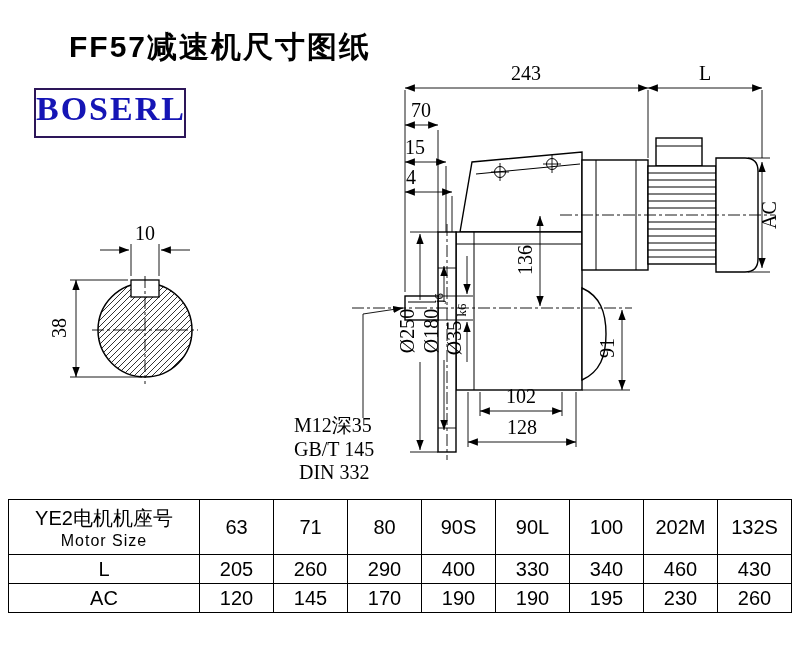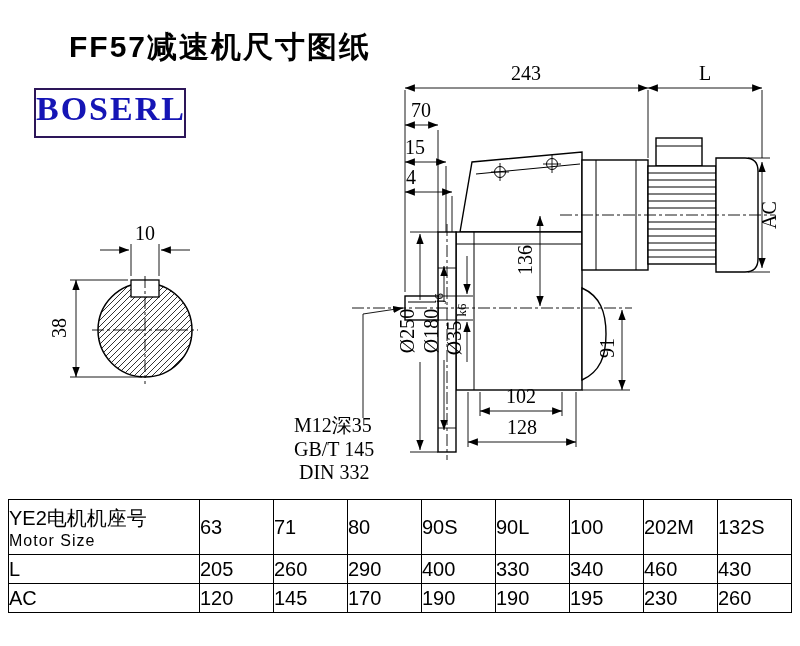--- a/index.html
+++ b/index.html
@@ -11,21 +11,21 @@
         border:2px solid #2d1659;color:#1515b5;text-align:right;line-height:46px;
         font:bold 34px "Liberation Serif",serif;letter-spacing:2px;background:#fff;}
   svg{position:absolute;left:0;top:0;}
   .olf{fill:#fff;stroke:#000;stroke-width:1.4;}
   .thin{fill:none;stroke:#000;stroke-width:1;}
   .dim{fill:none;stroke:#000;stroke-width:.9;}
   .cl{fill:none;stroke:#000;stroke-width:.9;stroke-dasharray:12 3 3 3;}
   text.d{font:20px "Liberation Serif",serif;fill:#000;}
   text.ds{font:13px "Liberation Serif",serif;fill:#000;}
   .spec{position:absolute;left:8px;top:499px;width:784px;border-collapse:collapse;
-        table-layout:fixed;font:20px "Liberation Sans",sans-serif;
+        table-layout:fixed;font:20px "Liberation Sans",sans-serif;text-align:center;
         color:#000;background:#fff;}
   .spec td{border:1px solid #000;padding:0;height:28px;overflow:hidden;}
   .spec tr.hdr td{height:54px;}
   .spec td.c0{width:190px;}
   .hdr .l2{font-size:16px;letter-spacing:1px;}
 </style>
 </head>
 <body>
 
 <div class="page">

